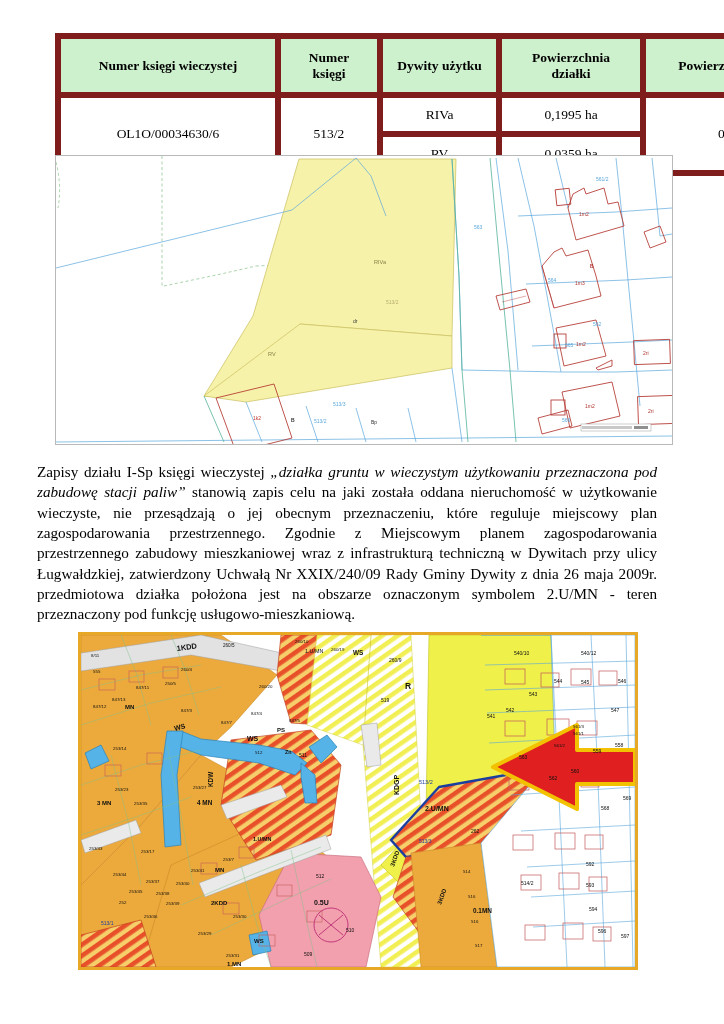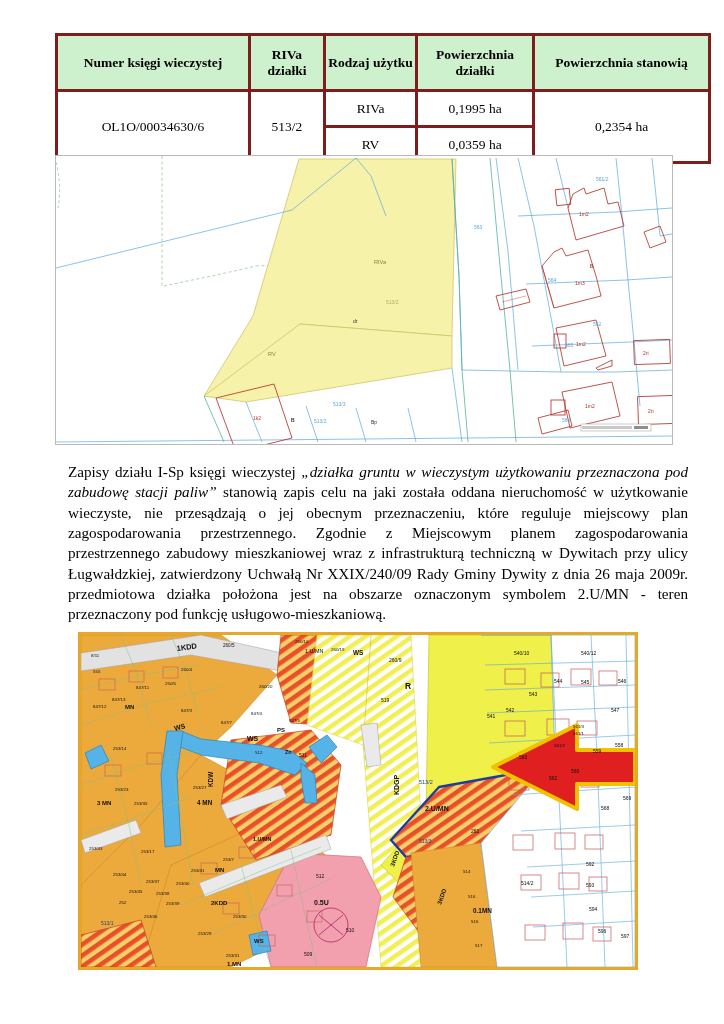--- a/index.html
+++ b/index.html
@@ -20,26 +20,26 @@
   }
 
   
   .tbl-wrap{position:absolute;left:55px;top:33px;width:618px;}
   table.parcel{
     border-collapse:collapse;
     width:618px;
     table-layout:fixed;
   }
   table.parcel th, table.parcel td{
-    border:3px solid #7f1d1d;
+    border:6px solid #7f1d1d;
     text-align:center;
     vertical-align:middle;
     font-size:13.5px;
     line-height:1.12;
-    padding:3px 2px;
+    padding:3px 14px;
   }
   table.parcel th{
     background:#cdf0cd;
     font-weight:bold;
     height:47px;
   }
   table.parcel td{height:27px;font-weight:normal;}
   .c1{width:186px;}
   .c2{width:68px;}
   .c3{width:85px;}
@@ -52,21 +52,21 @@
     width:618px;height:290px;
     background:#ffffff;
     border:1px solid #b9b9b9;
     box-sizing:border-box;
     overflow:hidden;
   }
   .map1 svg{display:block;}
 
   
   .bodytext{
-    position:absolute;left:68px;top:447px;width:620px;
+    position:absolute;left:37px;top:447px;width:620px;
     font-size:15.2px;
     line-height:1.333;
     text-align:justify;
     text-justify:inter-word;
     font-family:"Liberation Serif", serif;
   }
   .bodytext .it{font-style:italic;}
 
   
   .map2{
@@ -83,22 +83,22 @@
 </head>
 <body>
 
 <div class="page">
 
   <div class="tbl-wrap">
     <table class="parcel">
       <thead>
         <tr>
           <th class="c1">Numer księgi wieczystej</th>
-          <th class="c2">RIVa działki</th>
-          <th class="c3">Rodzaj użytku</th>
+          <th class="c2">Numer księgi</th>
+          <th class="c3">Dywity użytku</th>
           <th class="c4">Powierzchnia działki</th>
           <th class="c5">Powierzchnia stanowią</th>
         </tr>
       </thead>
       <tbody>
         <tr>
           <td class="c1" rowspan="2">OL1O/00034630/6</td>
           <td class="c2" rowspan="2">513/2</td>
           <td class="c3">RIVa</td>
           <td class="c4">0,1995 ha</td>

